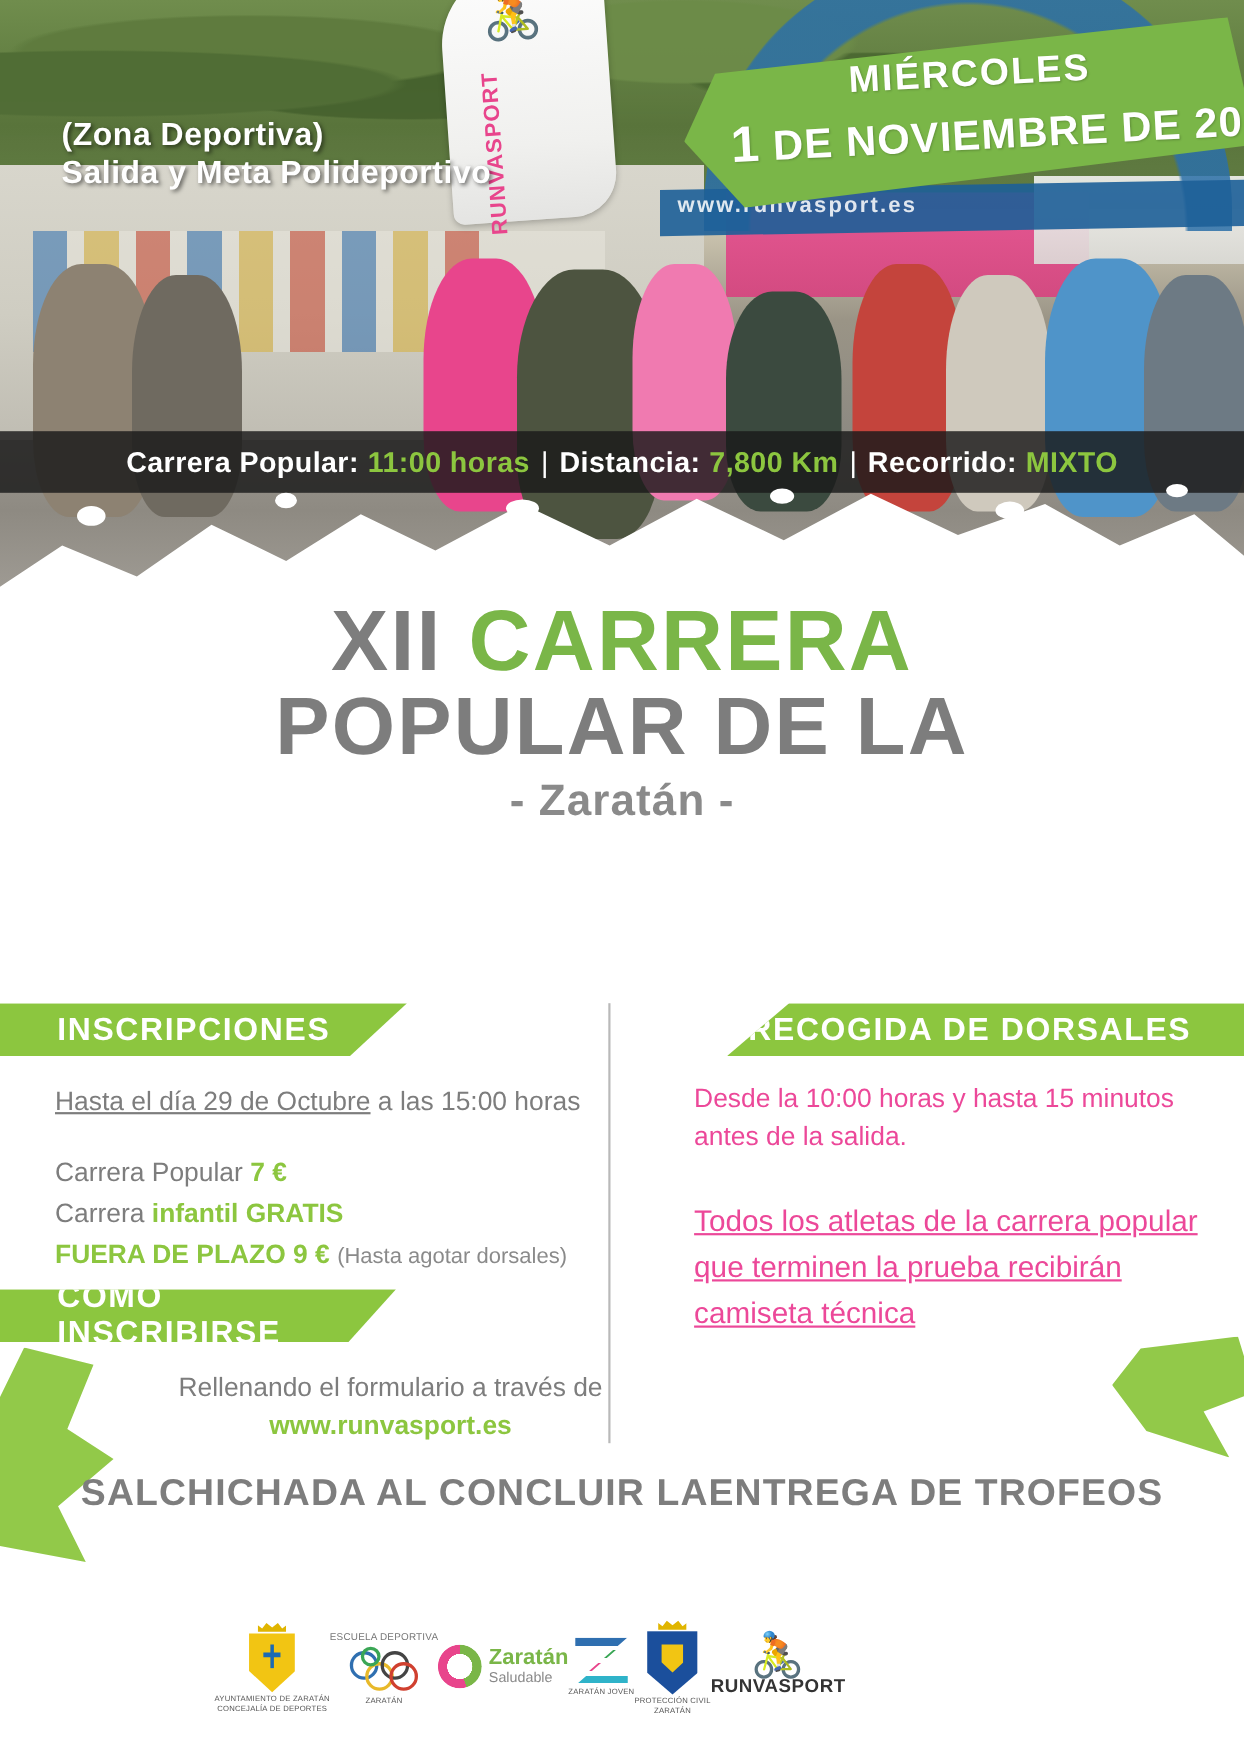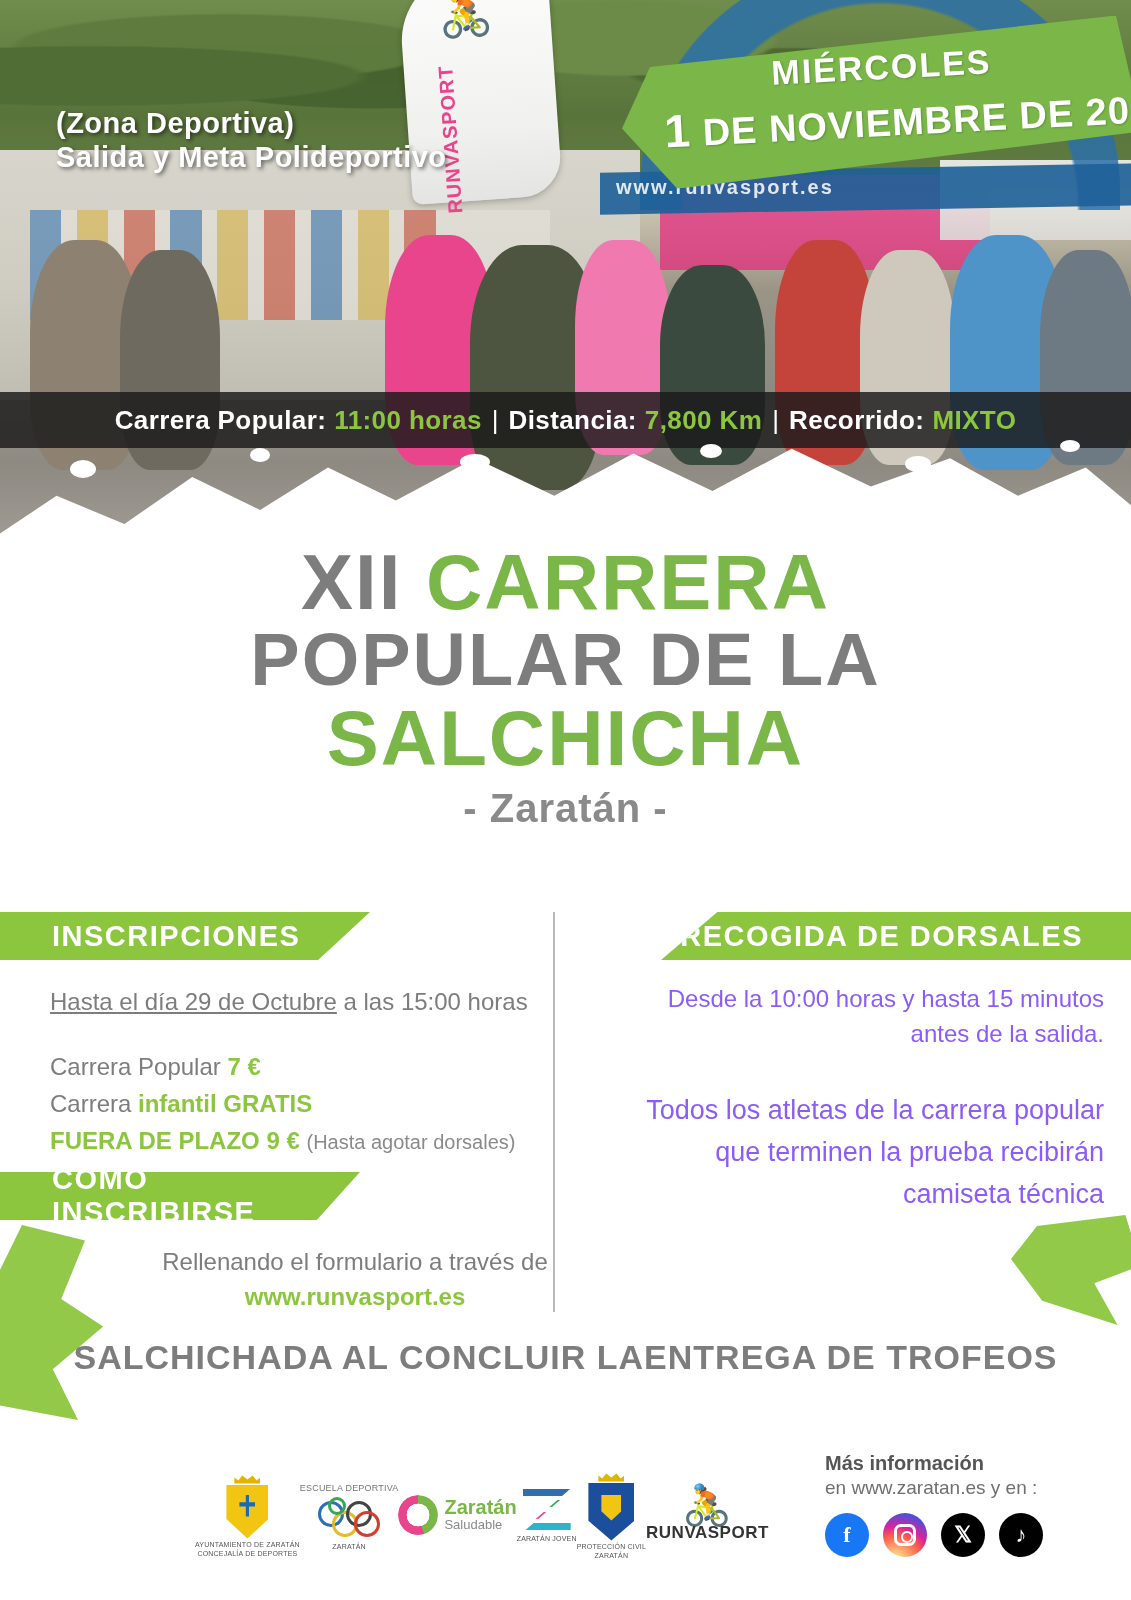--- a/index.html
+++ b/index.html
@@ -219,25 +219,25 @@
   }
   #deadline{ top:985px; font-size:24px; }
   #deadline u{ text-decoration: underline; }
   #prices{ top:1048px; line-height:1.55; font-size:24px;}
   #prices .g{ color:#8cc63f; font-weight:bold; }
   #prices .small{ font-size:20px; color:#8a8a8a; }
   #howtext{ top:1245px; left:140px; width:430px; text-align:center; font-size:24px; }
   #howtext .green-link{ color:#8cc63f; font-weight:bold; }
 
   .righttext{
-    position:absolute; left:614px; width:490px; text-align:right;
-    color:#8b5cf6; font-size:24px; line-height:1.45;
+    position:absolute; left:631px; width:490px; text-align:left;
+    color:#ec4899; font-size:24px; line-height:1.45;
   }
   #bibs-text{ top:982px; }
-  #shirt-text{ top:1090px; font-size:27px; line-height:1.55; }
+  #shirt-text{ top:1090px; font-size:27px; line-height:1.55;text-decoration:underline; }
 
   .salchichada{
     position:absolute; left:0; top:1338px; width:1131px; text-align:center;
     color:#7d7d7d; font-size:34px; font-weight:bold; letter-spacing:1px;
   }
 
   
   .paint-left{
     position:absolute; left:-20px; top:1225px; width:140px; height:195px;
     background:#8cc63f;
@@ -413,21 +413,20 @@
     <div class="drip" style="left:700px;top:14px;width:22px;height:14px;"></div>
     <div class="drip" style="left:905px;top:26px;width:26px;height:16px;"></div>
     <div class="drip" style="left:1060px;top:10px;width:20px;height:12px;"></div>
   </div>
 
   <div class="title">
     <div class="l1">
       <span class="grey">XII </span><span class="green">CARRERA</span>
     </div>
     <div class="l2">POPULAR DE LA</div>
-    <div class="l3">SALCHICHA</div>
     <div class="l4">- Zaratán -</div>
   </div>
 
   <div class="divider"></div>
 
   <div class="ribbon left" id="ins-ribbon">INSCRIPCIONES</div>
 
   <div class="lefttext" id="deadline">
     <u>Hasta el día 29 de Octubre</u><span> a las 15:00 horas</span>
   </div>
@@ -504,33 +503,15 @@
 
       <div class="logo runva">
         <div style="text-align:center">
           <div class="moto">🚴</div>
           <div class="rt">RUNVASPORT</div>
         </div>
       </div>
 
     </div>
 
-    <div class="moreinfo">
-      <div class="m1">Más información</div>
-      <div class="m2">en www.zaratan.es y en :</div>
-      <div class="socials">
-        <div class="soc fb">
-            <span>f</span>
-          </div>
-        <div class="soc ig">
-            <span class="ig-sq"></span>
-          </div>
-        <div class="soc x">
-            <span>𝕏</span>
-          </div>
-        <div class="soc tk">
-            <span>♪</span>
-          </div>
-      </div>
-    </div>
   </div>
 
 </div>
 
 </body></html>

